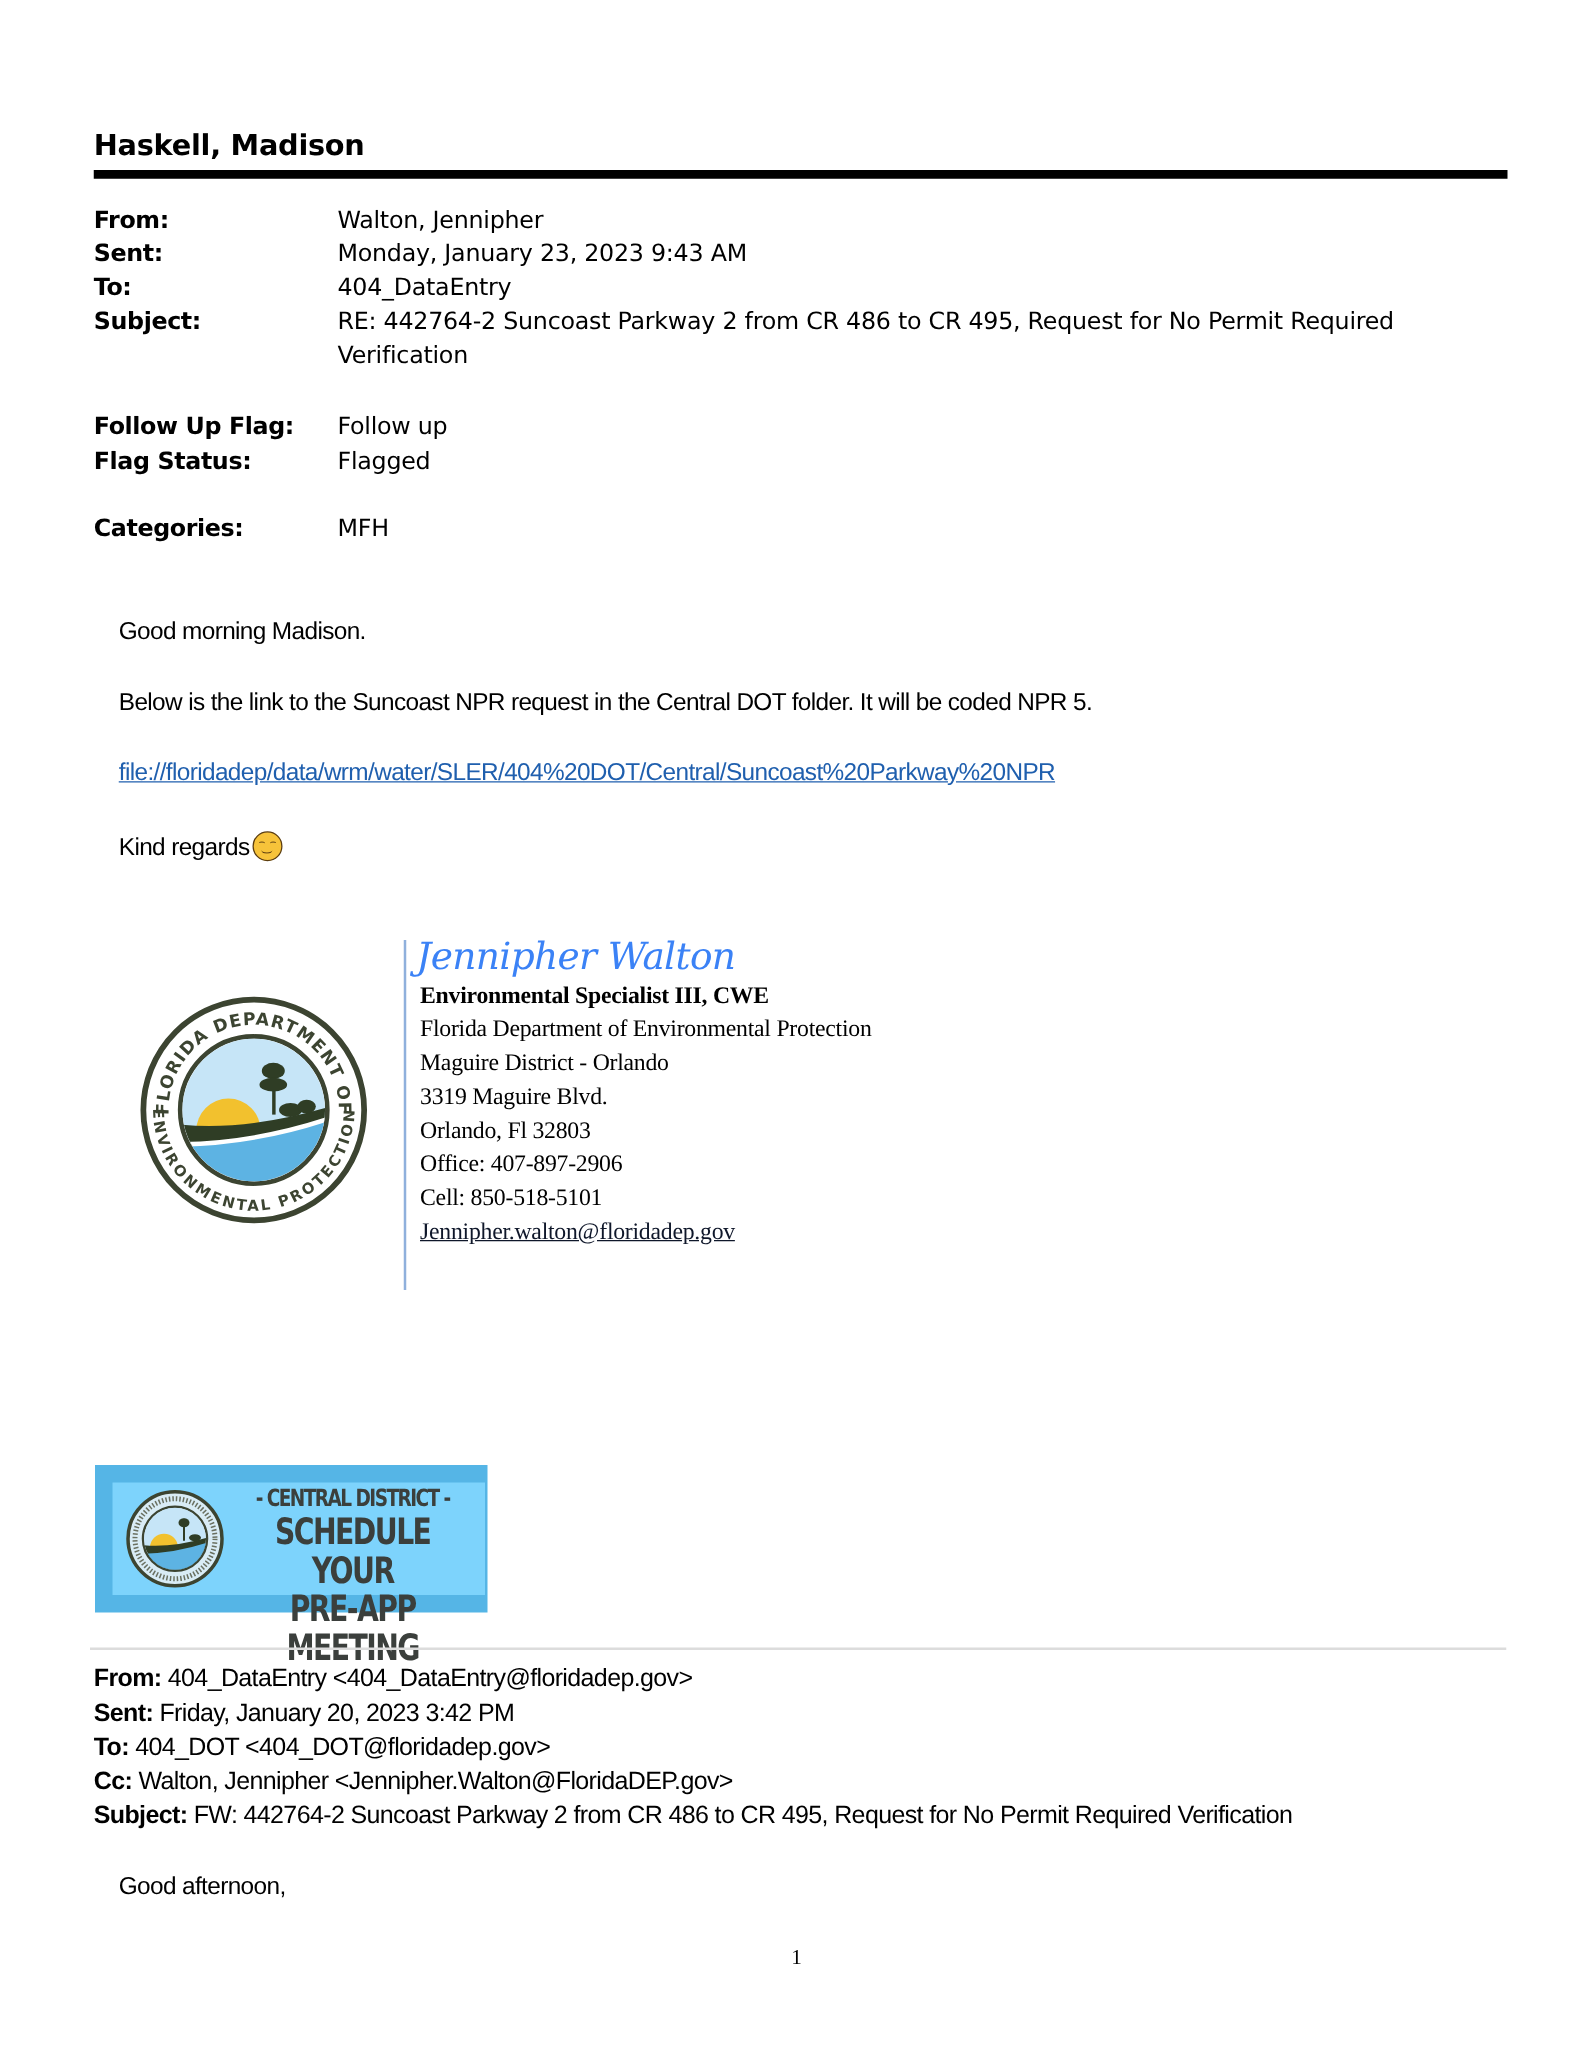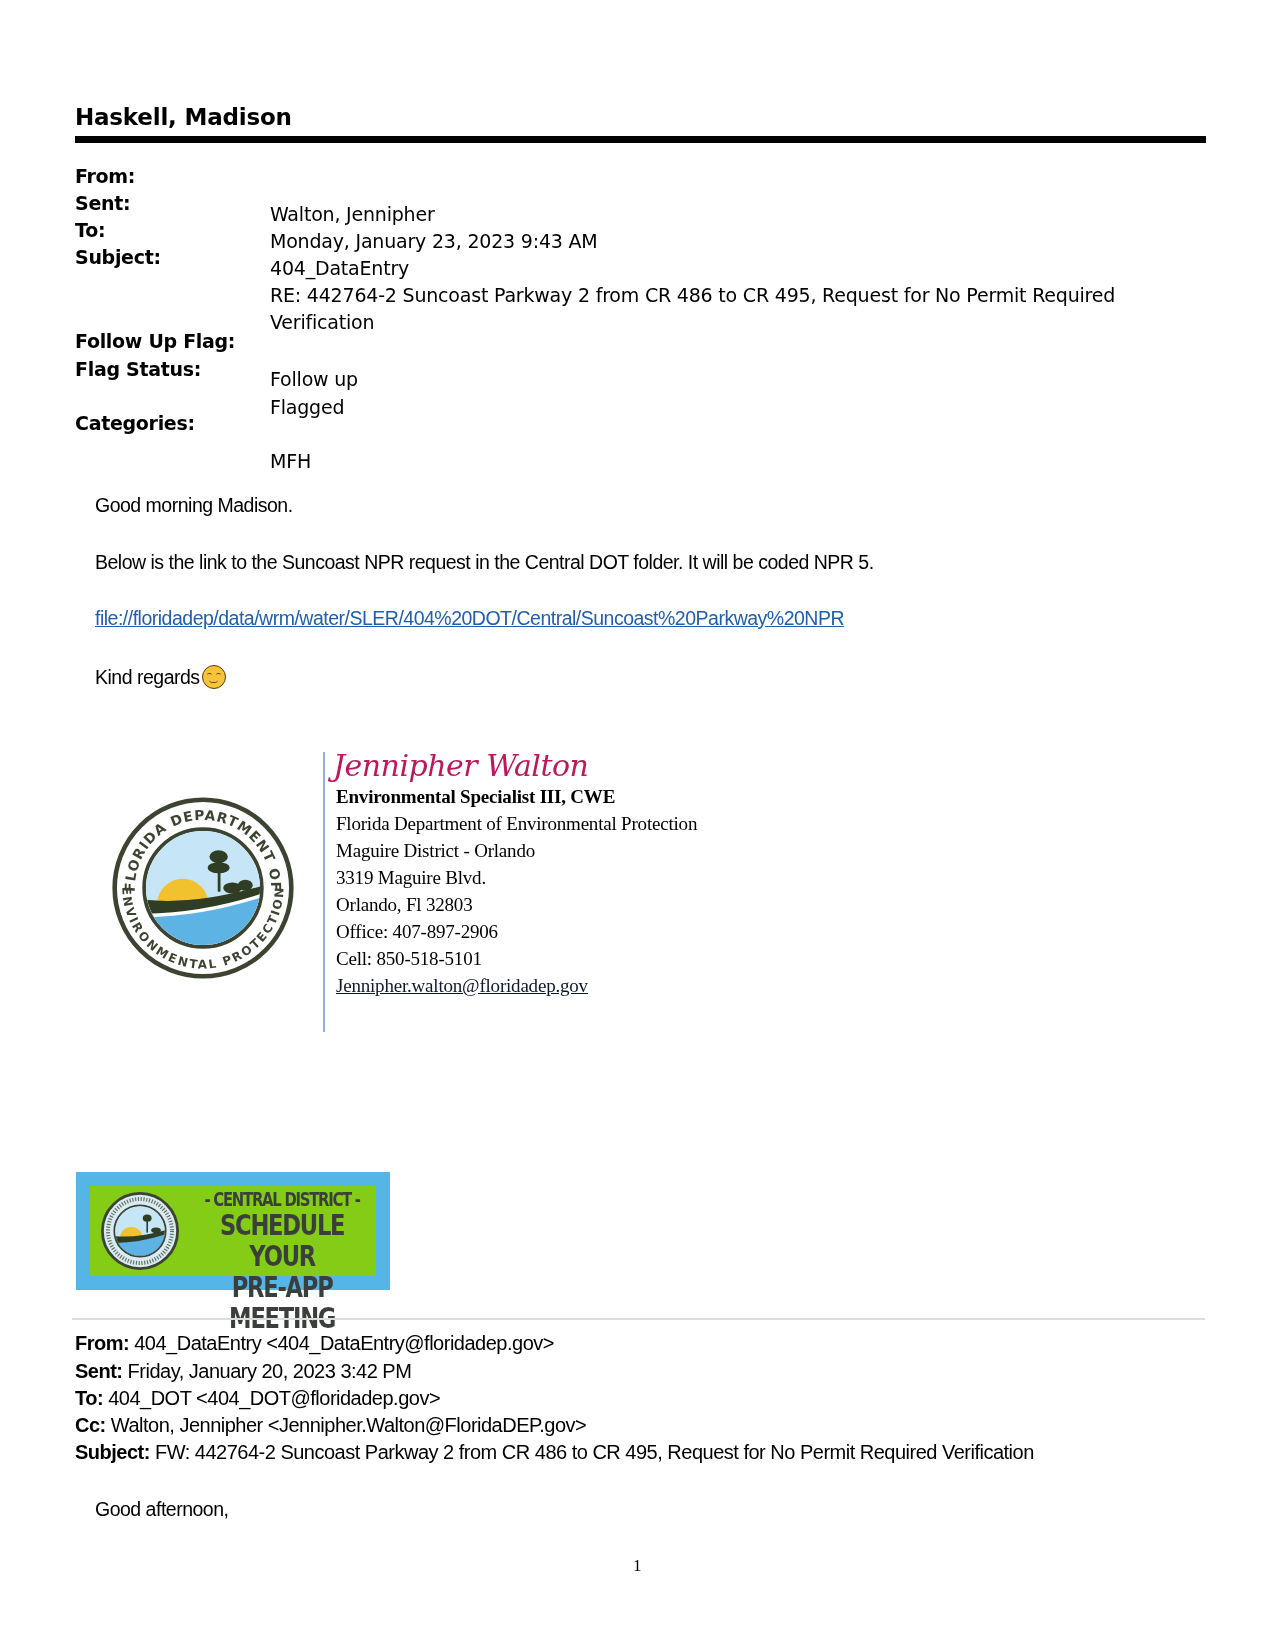--- a/index.html
+++ b/index.html
@@ -5,39 +5,39 @@
   html, body { margin: 0; padding: 0; background: #ffffff; }
   body { width: 1275px; height: 1650px; position: relative; overflow: hidden; color: #000; }
   .sans { font-family: "DejaVu Sans", "Liberation Sans", sans-serif; }
   .serif { font-family: "Liberation Serif", "DejaVu Serif", serif; }
   .abs { position: absolute; white-space: nowrap; }
 
   .title { left: 75px; top: 104px; font-size: 23px; font-weight: bold; letter-spacing: -0.2px; text-align: right; }
   .title-rule { position: absolute; left: 75px; top: 136px; width: 1131px; height: 7px; background: #000; }
 
   .hdr-label { left: 75px; font-size: 19px; font-weight: bold; letter-spacing: -0.3px; }
-  .hdr-value { left: 270px; font-size: 19px; letter-spacing: -0.2px; margin-top: 38px; }
+  .hdr-value { left: 270px; font-size: 19px; letter-spacing: -0.2px; }
 
   .body-text { left: 75px; font-size: 19.5px; letter-spacing: -0.5px; font-family: Liberation Sans, sans-serif; margin-left: 20px; }
   .link { color: #1f5fae; text-decoration: underline; }
 
   .emoji { display: inline-block; width: 24px; height: 24px; border-radius: 50%; background: #f7c33a; border: 1.5px solid #5a3c10; vertical-align: -5px; position: relative; margin-left: 2px; box-sizing: border-box; }
   .emoji .eye { position: absolute; top: 7px; width: 5px; height: 3px; border-top: 1.5px solid #5a3c10; border-radius: 50% 50% 0 0; }
   .emoji .eye.l { left: 4px; } .emoji .eye.r { right: 4px; }
   .emoji .mouth { position: absolute; left: 6px; top: 11px; width: 9px; height: 5px; border-bottom: 1.5px solid #5a3c10; border-radius: 0 0 50% 50%; }
 
   .seal { position: absolute; left: 111px; top: 796px; width: 184px; height: 184px; }
   .sig-divider { position: absolute; left: 323px; top: 752px; width: 2px; height: 280px; background: #8fb0dc; }
-  .sig-name { left: 333px; top: 748px; font-size: 30px; font-style: italic; color: #be185d; font-family: "DejaVu Serif", serif; letter-spacing: -0.5px; }
+  .sig-name { left: 333px; top: 748px; font-size: 30px; font-style: italic; color: #3b82f6; font-family: "DejaVu Serif", serif; letter-spacing: -0.5px; }
   .sig-line { left: 336px; font-size: 19px; letter-spacing: -0.2px; }
   .sig-title { font-weight: bold; }
   .sig-email { color: #0f172a; text-decoration: underline; }
 
   .banner { position: absolute; left: 76px; top: 1172px; width: 314px; height: 118px; background: #55b5e6; box-sizing: border-box; padding: 14px 14px; }
-  .banner-inner { width: 100%; height: 100%; background: #84cc16; position: relative; }
+  .banner-inner { width: 100%; height: 100%; background: #7dd3fc; position: relative; padding-left: 12px; }
   .banner-seal { position: absolute; left: 10px; top: 5px; width: 80px; height: 80px; }
   .banner-text { position: absolute; left: 104px; top: 2px; width: 178px; text-align: center; color: #3b3f3c; font-family: "DejaVu Sans", sans-serif; font-weight: bold; letter-spacing: -1.6px; transform: scaleX(0.78); transform-origin: left top; width: 226px; }
   .banner-line1 { font-size: 19px; line-height: 22px; }
   .banner-line2, .banner-line3 { font-size: 29px; line-height: 31px; }
 
   .sep { position: absolute; left: 72px; top: 1318px; width: 1133px; height: 2px; background: #dcdcdc; }
 
   .fw-line { left: 75px; font-size: 20px; letter-spacing: -0.5px; font-family: "Liberation Sans Narrow", "Liberation Sans", sans-serif; }
   .fw-line b { font-weight: bold; }
 

